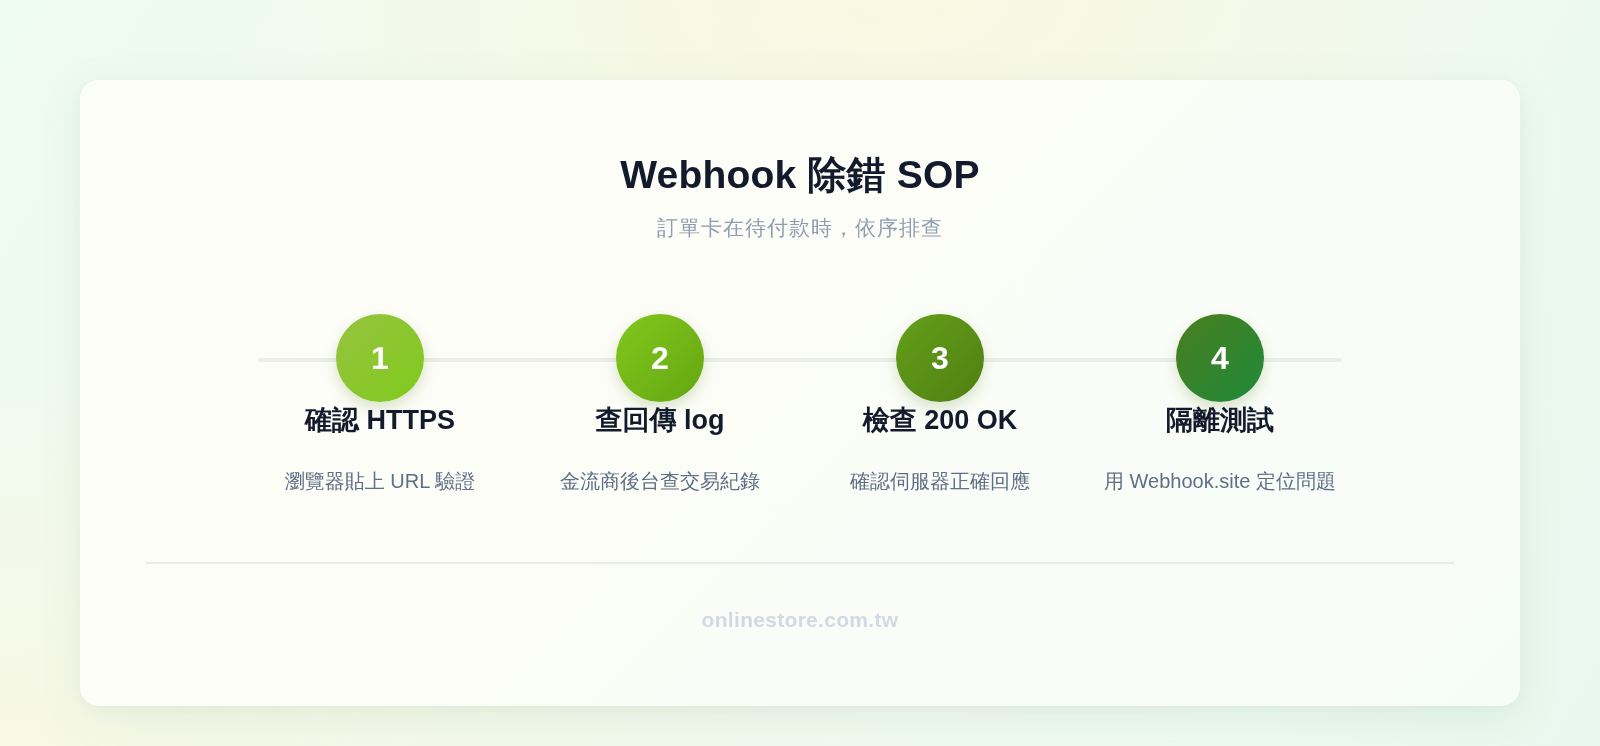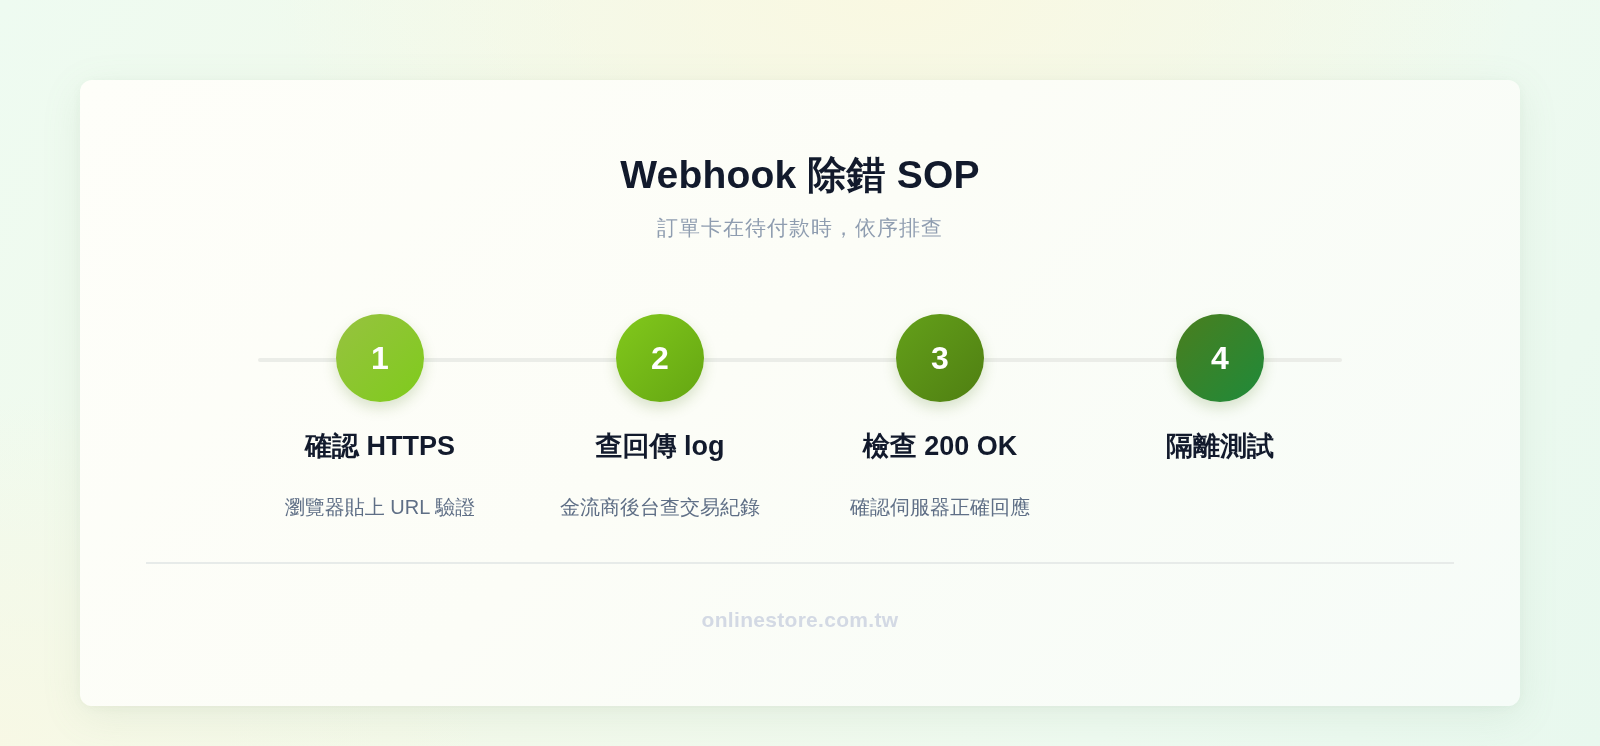--- a/index.html
+++ b/index.html
@@ -11,21 +11,21 @@
       background:
         radial-gradient(ellipse 900px 420px at 900px 0px, rgba(250,248,225,0.9), rgba(250,248,225,0) 70%),
         radial-gradient(ellipse 700px 500px at 0px 746px, rgba(248,248,228,0.9), rgba(248,248,228,0) 70%),
         linear-gradient(120deg, #eefbf1 0%, #f3f9ea 40%, #eefaf0 75%, #e8f8ee 100%);
       position: relative;
     }
     .card {
       position: absolute;
       left: 80px; top: 80px;
       width: 1440px; height: 626px;
-      border-radius: 12px;
+      border-radius: 19px;
       background: linear-gradient(135deg, #fefef9 0%, #fcfdf7 45%, #f6fcf8 100%);
       box-shadow: 0 10px 40px rgba(120, 160, 120, 0.12), 0 2px 8px rgba(120,160,120,0.06);
     }
     .title {
       position: absolute;
       left: 0; right: 0; top: 68px;
       text-align: center;
       font-size: 39px;
       font-weight: 700;
       color: #121a2c;
@@ -57,21 +57,20 @@
       width: 88px; height: 88px;
       border-radius: 50%;
       margin: 0 auto;
       display: flex; align-items: center; justify-content: center;
       color: #ffffff;
       font-size: 32px;
       font-weight: 700;
       box-shadow: 0 6px 14px rgba(90, 130, 40, 0.22);
     }
     .step-title {
-      margin-top: 26px;
       font-size: 27px;
       font-weight: 700;
       color: #121a2c;
       white-space: nowrap;
     }
     .step-desc {
       margin-top: 30px;
       font-size: 20px;
       color: #5f6f86;
       white-space: nowrap;
@@ -123,17 +122,18 @@
     </div>
     <div class="step-title">檢查 200 OK</div>
     <div class="step-desc">確認伺服器正確回應</div>
   </div>
 
   <div class="step" style="left: 1140px;">
     <div class="circle" style="background: linear-gradient(135deg, #4a7e1e, #1f8a3a);">
       <span>4</span>
     </div>
     <div class="step-title">隔離測試</div>
+    <div class="step-desc">用 Webhook.site 定位問題</div>
   </div>
 
   <div class="divider"></div>
   <div class="footer">onlinestore.com.tw</div>
 </div>
 
 </body></html>

